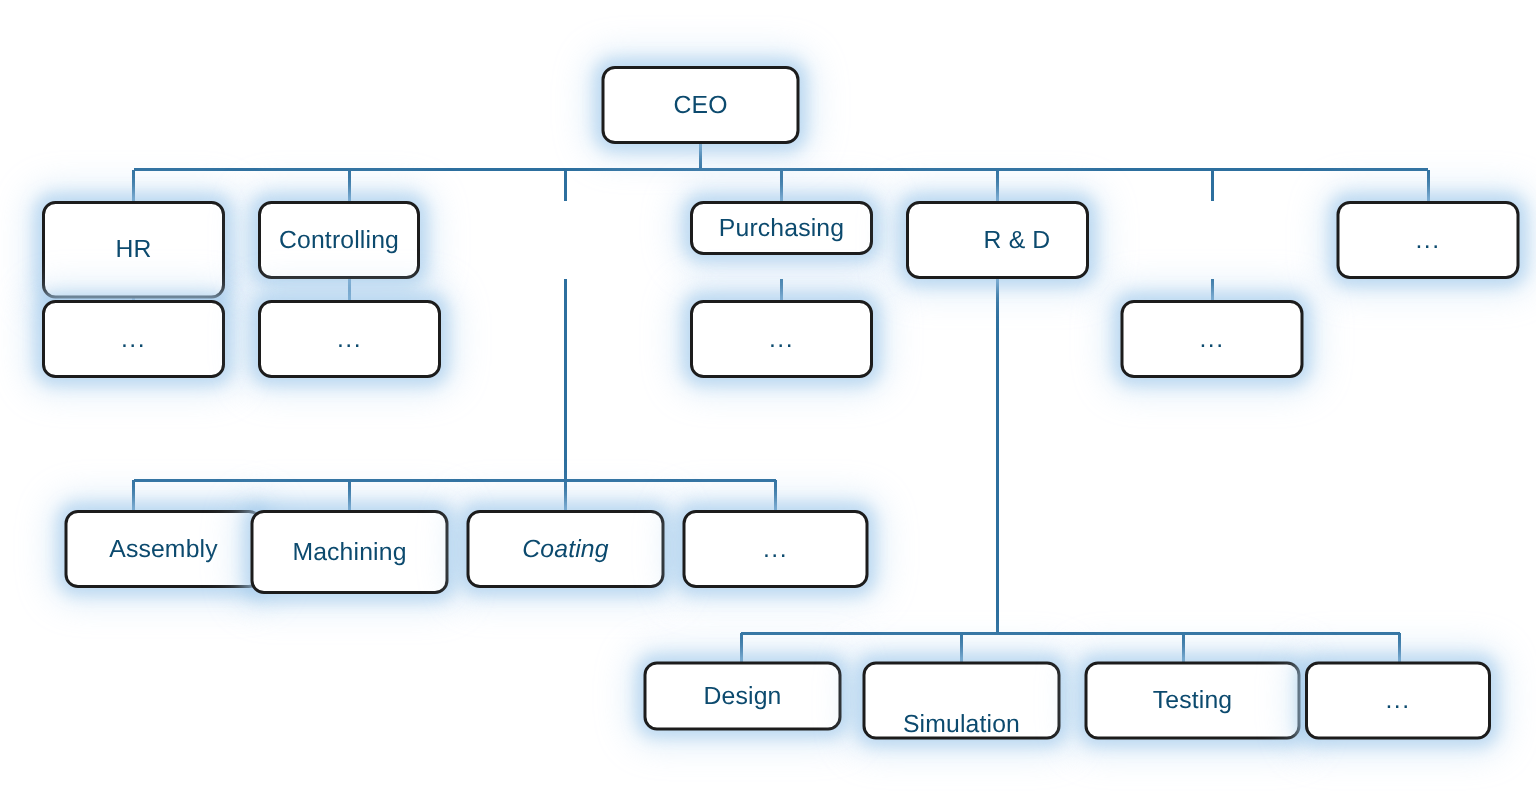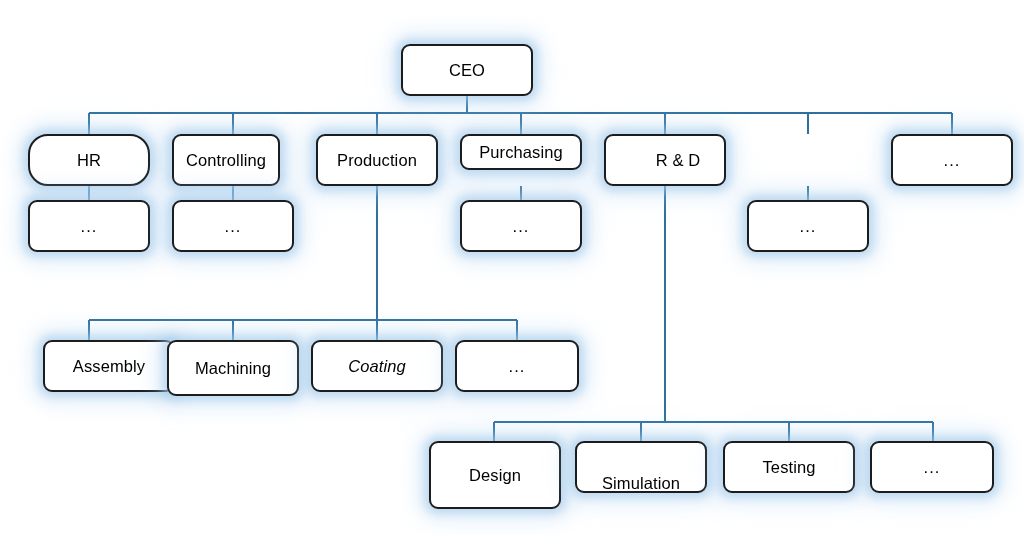--- a/index.html
+++ b/index.html
@@ -40,21 +40,21 @@
   }
   .node {
     position: absolute;
     box-sizing: border-box;
     background: #ffffff;
     border: 2px solid #1c1c1c;
     border-radius: 9px;
     display: flex;
     align-items: center;
     justify-content: center;
-    color: #000000;
+    color: #0c4a6e;
     font-size: 16.5px;
     line-height: 1;
     letter-spacing: 0.1px;
     white-space: nowrap;
     box-shadow:
       0 0 9px 5px rgba(160, 200, 235, 0.55),
       0 0 22px 10px rgba(178, 212, 240, 0.40);
   }
   .node.ellipsis {
     font-size: 16.5px;
@@ -96,28 +96,25 @@
         <line x1="641" y1="422" x2="641" y2="441"></line>
         <line x1="789" y1="422" x2="789" y2="441"></line>
         <line x1="933" y1="422" x2="933" y2="441"></line>
       </g>
   </svg>
 
   <div id="node-layer">
       <div class="node" style="left: 401px; top: 44px; width: 132px; height: 52px; background: rgb(255, 255, 255); border-color: rgb(28, 28, 28);">
         <span class="label">CEO</span>
       </div>
-      <div class="node" style="left: 28px; top: 134px; width: 122px; height: 52px; background: rgb(255, 255, 255); border-color: rgb(28, 28, 28); border-radius: 20px;">
+      <div class="node" style="left: 28px; top: 134px; width: 122px; height: 65px; background: rgb(255, 255, 255); border-color: rgb(28, 28, 28);">
         <span class="label">HR</span>
       </div>
       <div class="node" style="left: 172px; top: 134px; width: 108px; height: 52px; background: rgb(255, 255, 255); border-color: rgb(28, 28, 28);">
         <span class="label">Controlling</span>
-      </div>
-      <div class="node" style="left: 316px; top: 134px; width: 122px; height: 52px; background: rgb(255, 255, 255); border-color: rgb(28, 28, 28);">
-        <span class="label">Production</span>
       </div>
       <div class="node" style="left: 460px; top: 134px; width: 122px; height: 36px; background: rgb(255, 255, 255); border-color: rgb(28, 28, 28);">
         <span class="label">Purchasing</span>
       </div>
       <div class="node" style="left: 604px; top: 134px; width: 122px; height: 52px; background: rgb(255, 255, 255); border-color: rgb(28, 28, 28); padding-left: 26px;">
         <span class="label">R &amp; D</span>
       </div>
       <div class="node ellipsis" style="left: 891px; top: 134px; width: 122px; height: 52px; background: rgb(255, 255, 255); border-color: rgb(28, 28, 28);">
         <span class="label">...</span>
       </div>
@@ -138,27 +135,27 @@
       </div>
       <div class="node" style="left: 167px; top: 340px; width: 132px; height: 56px; background: rgb(255, 255, 255); border-color: rgb(28, 28, 28);">
         <span class="label">Machining</span>
       </div>
       <div class="node" style="left: 311px; top: 340px; width: 132px; height: 52px; background: rgb(255, 255, 255); border-color: rgb(28, 28, 28); font-style: italic;">
         <span class="label">Coating</span>
       </div>
       <div class="node ellipsis" style="left: 455px; top: 340px; width: 124px; height: 52px; background: rgb(255, 255, 255); border-color: rgb(28, 28, 28);">
         <span class="label">...</span>
       </div>
-      <div class="node" style="left: 429px; top: 441px; width: 132px; height: 68px; background: rgb(255, 255, 255); border-color: rgb(28, 28, 28);">
+      <div class="node" style="left: 429px; top: 441px; width: 132px; height: 46px; background: rgb(255, 255, 255); border-color: rgb(28, 28, 28);">
         <span class="label">Design</span>
       </div>
       <div class="node" style="left: 575px; top: 441px; width: 132px; height: 52px; background: rgb(255, 255, 255); border-color: rgb(28, 28, 28); align-items: flex-end;">
         <span class="label">Simulation</span>
       </div>
-      <div class="node" style="left: 723px; top: 441px; width: 132px; height: 52px; background: rgb(255, 255, 255); border-color: rgb(28, 28, 28);">
+      <div class="node" style="left: 723px; top: 441px; width: 144px; height: 52px; background: rgb(255, 255, 255); border-color: rgb(28, 28, 28);">
         <span class="label">Testing</span>
       </div>
       <div class="node ellipsis" style="left: 870px; top: 441px; width: 124px; height: 52px; background: rgb(255, 255, 255); border-color: rgb(28, 28, 28);">
         <span class="label">...</span>
       </div>
     </div>
 
 </div>
 
 </body></html>

